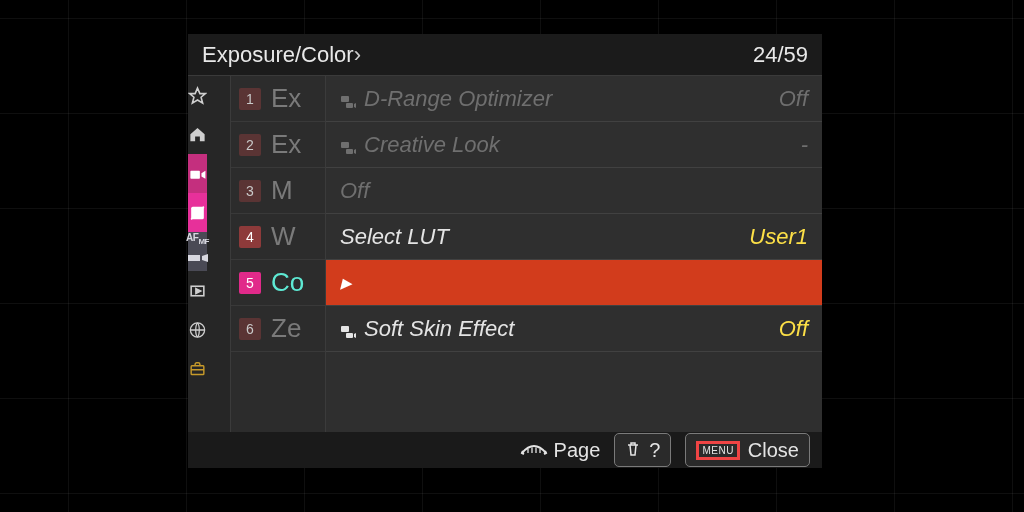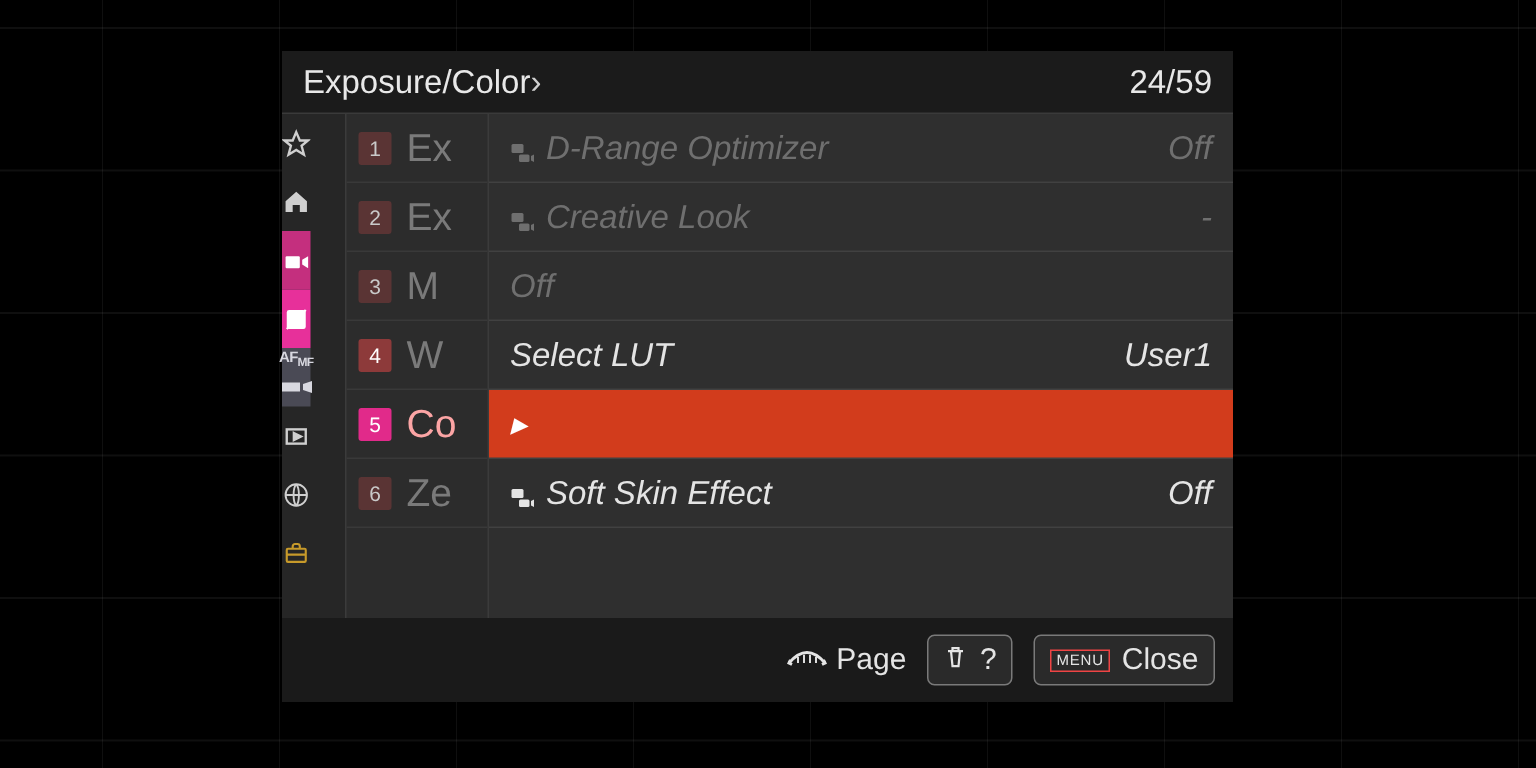--- a/index.html
+++ b/index.html
@@ -77,51 +77,51 @@
     width: 22px; height: 22px;
     background: #8d3a3a;
     color: #fff;
     font-size: 14px;
     display: flex; align-items: center; justify-content: center;
     border-radius: 2px;
   }
   .subitem.active .numbox { background: #e12a8a; }
   .subitem.dim .numbox { background: #5a3434; color:#c9c9c9; }
   .sub-text { font-size: 26px; overflow: hidden; white-space: nowrap; }
-  .subitem.active .sub-text { color: #fca5a5; }
+  .subitem.active .sub-text { color: #5eead4; }
   .list {
     flex: 1;
     background: #2f2f2f;
     display: flex; flex-direction: column;
   }
   .row {
     height: 46px;
     display: flex; align-items: center;
     padding: 0 14px;
     border-bottom: 1px solid #414141;
     color: #e4e4e4;
     font-size: 22px;
     gap: 8px;
     font-style: italic;
   }
   .row.disabled { color: #6f6f6f; }
   .row .label { flex: 1; white-space: nowrap; overflow: hidden; }
   .row .value { color: inherit; }
-  .row .value.orange { color: #e5e5e5; }
+  .row .value.orange { color: #fde047; }
   .row.highlight {
     background: #d23c1c;
     color: #fff;
   }
   .row.highlight .arrow { color: #fff; }
   .clip-icon {
     width: 16px; height: 16px; display:inline-block;
   }
   .clip-icon svg { width:16px; height:16px; }
   .footer {
-    height: 56px;
+    height: 36px;
     background: #1a1a1a;
     display: flex; align-items: center;
     justify-content: flex-end;
     gap: 14px;
     padding: 0 12px;
   }
   .footer .page {
     display: flex; align-items: center; gap: 6px;
     color: #e4e4e4; font-size: 20px;
   }
@@ -129,21 +129,21 @@
     height: 34px;
     padding: 0 10px;
     border: 1px solid #7a7a7a;
     border-radius: 5px;
     background: #2a2a2a;
     color: #e4e4e4;
     display: flex; align-items: center; gap: 8px;
     font-size: 20px;
   }
   .btn .smallbox {
-    border: 1px solid #ef4444;
+    border: 3px solid #ef4444;
     font-size: 10px; padding: 1px 3px;
     letter-spacing: 0.5px;
   }
   .trash svg { width:16px; height:16px; }
 </style>
 </head>
 <body>
 
 <div class="grid"></div>
 

